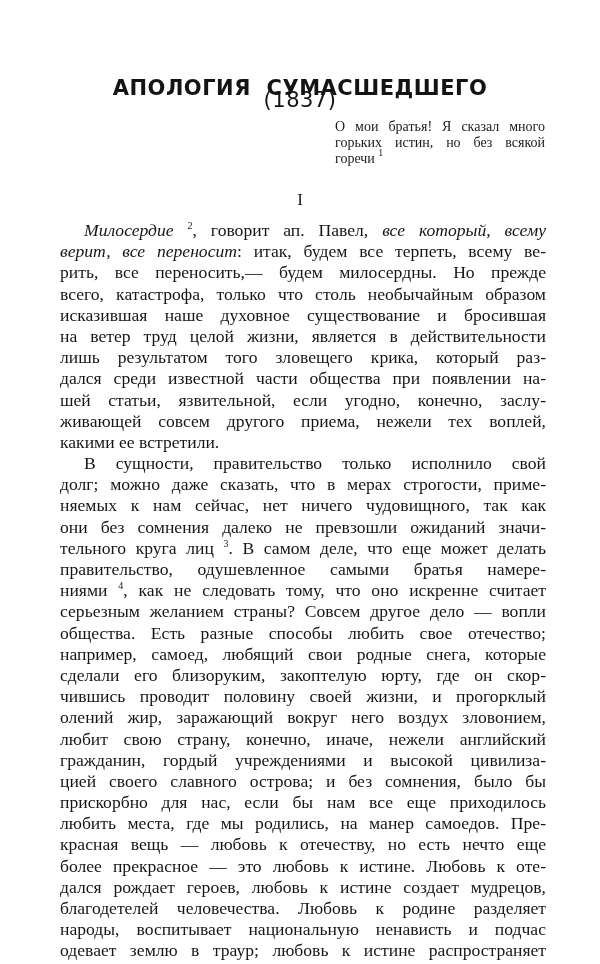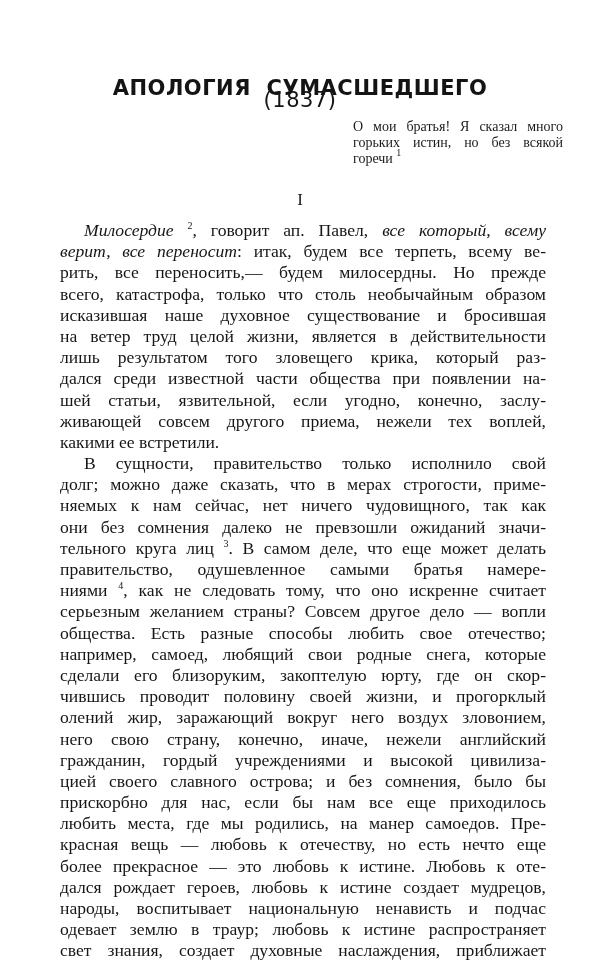--- a/index.html
+++ b/index.html
@@ -5,21 +5,21 @@
   html, body { margin: 0; padding: 0; background: #ffffff; }
   body { width: 600px; height: 964px; position: relative; overflow: hidden; color: #1a1a1a; }
   .title {
     position: absolute; left: 0; width: 600px; text-align: center;
     font-family: "DejaVu Sans", sans-serif; font-size: 21px; letter-spacing: 0.5px;
     color: #141414;
   }
   .title.t1 { top: 76px; word-spacing: 8px; font-weight: bold; }
   .title.t2 { top: 88px; }
   .epigraph {
-    position: absolute; left: 353px; width: 210px; top: 119px;
+    position: absolute; left: 335px; width: 210px; top: 119px;
     font-family: "Liberation Serif", serif; font-size: 14px; line-height: 16px;
     text-align: justify; text-align-last: left; color: #1a1a1a;
   }
   .epigraph .author {
     display: block; text-align: right; font-style: italic; font-weight: bold; margin-top: 1px;
   }
   .section-num {
     position: absolute; top: 190px; left: 0; width: 600px; text-align: center;
     font-family: "Liberation Serif", serif; font-size: 17px;
   }
@@ -72,26 +72,27 @@
         <span class="line"><span>они без сомнения далеко не превзошли ожиданий значи-</span></span>
         <span class="line"><span>тельного круга лиц </span><sup>3</sup><span>. В самом деле, что еще может делать</span></span>
         <span class="line"><span>правительство, одушевленное самыми братья намере-</span></span>
         <span class="line"><span>ниями </span><sup>4</sup><span>, как не следовать тому, что оно искренне считает</span></span>
         <span class="line"><span>серьезным желанием страны? Совсем другое дело — вопли</span></span>
         <span class="line"><span>общества. Есть разные способы любить свое отечество;</span></span>
         <span class="line"><span>например, самоед, любящий свои родные снега, которые</span></span>
         <span class="line"><span>сделали его близоруким, закоптелую юрту, где он скор-</span></span>
         <span class="line"><span>чившись проводит половину своей жизни, и прогорклый</span></span>
         <span class="line"><span>олений жир, заражающий вокруг него воздух зловонием,</span></span>
-        <span class="line"><span>него свою страну, конечно, иначе, нежели английский</span></span>
+        <span class="line"><span>любит свою страну, конечно, иначе, нежели английский</span></span>
         <span class="line"><span>гражданин, гордый учреждениями и высокой цивилиза-</span></span>
         <span class="line"><span>цией своего славного острова; и без сомнения, было бы</span></span>
         <span class="line"><span>прискорбно для нас, если бы нам все еще приходилось</span></span>
         <span class="line"><span>любить места, где мы родились, на манер самоедов. Пре-</span></span>
         <span class="line"><span>красная вещь — любовь к отечеству, но есть нечто еще</span></span>
         <span class="line"><span>более прекрасное — это любовь к истине. Любовь к оте-</span></span>
         <span class="line"><span>дался рождает героев, любовь к истине создает мудрецов,</span></span>
+        <span class="line"><span>благодетелей человечества. Любовь к родине разделяет</span></span>
         <span class="line"><span>народы, воспитывает национальную ненависть и подчас</span></span>
         <span class="line"><span>одевает землю в траур; любовь к истине распространяет</span></span>
         <span class="line"><span>свет знания, создает духовные наслаждения, приближает</span></span>
       </div>
     </div>
 </div>
 
 </body></html>

